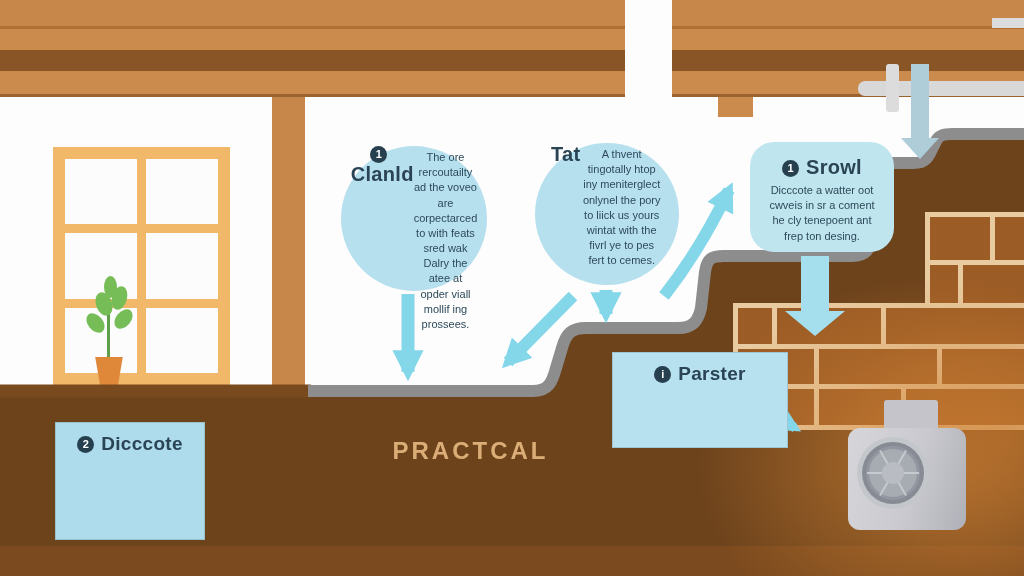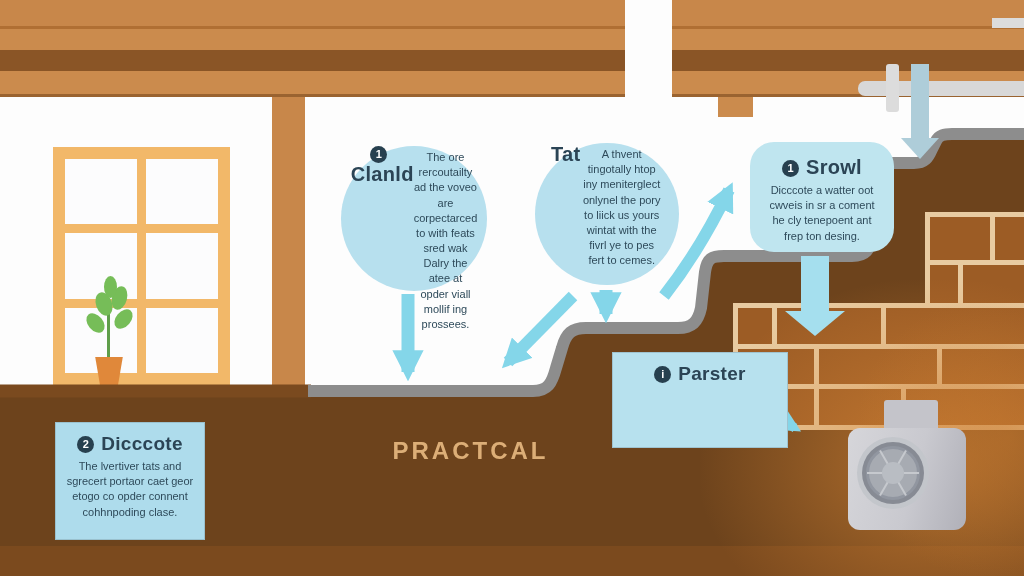--- a/index.html
+++ b/index.html
@@ -170,18 +170,17 @@
   <div class="callout box" style="left:612px;top:352px;width:176px;height:96px;background:#b7e1ee;">
     <div style="font-size:0;">
       <span class="badge">i</span><span class="title">Parster</span>
     </div>
   </div>
 
   <div class="callout box" style="left:55px;top:422px;width:150px;height:118px;background:#aedcec;">
     <div style="font-size:0;">
       <span class="badge">2</span><span class="title">Dicccote</span>
     </div>
-    <div class="body">The lvertiver tats and sgrecert portaor caet geor etogo co opder connent cohhnpoding clase.</div>
   </div>
 
   <div class="watermark">PRACTCAL</div>
 
 </div>
 
 </body></html>

